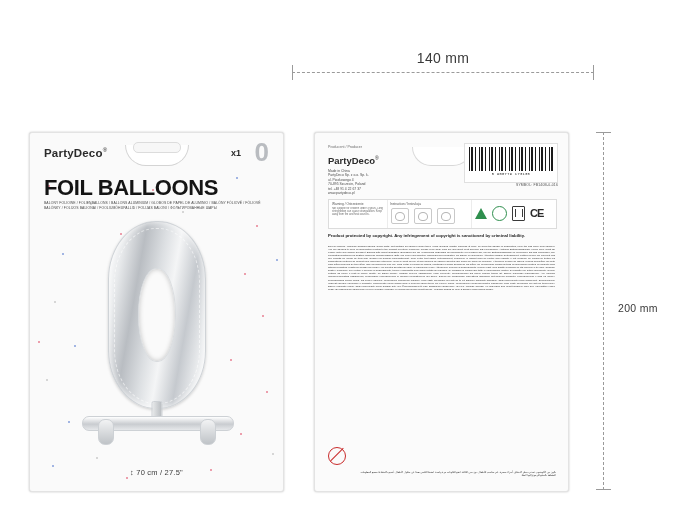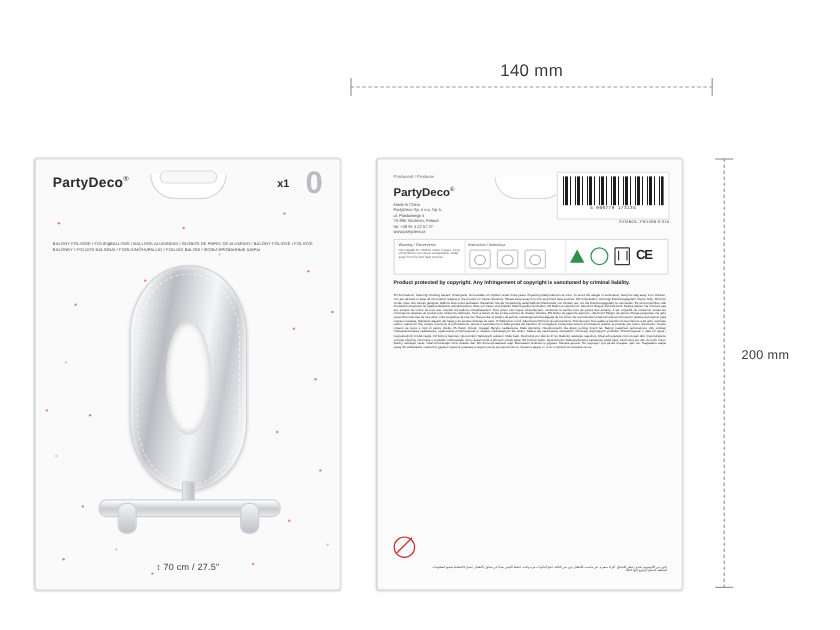--- a/index.html
+++ b/index.html
@@ -71,21 +71,21 @@
     left: 0;
     width: 15px;
     height: 0;
     border-top: 1px solid #9a9a9a;
   }
   .dim-right .tick-t { top: 0; }
   .dim-right .tick-b { top: 357px; }
   .dim-right .label {
     position: absolute;
     left: 22px;
-    top: 158px;
+    top: 170px;
     font-size: 10.5px;
     color: #3a3a3a;
     letter-spacing: .3px;
   }
 
   
   .pack {
     position: absolute;
     border-radius: 3px;
     box-shadow: 0 0 2px rgba(0,0,0,.25);
@@ -585,20 +585,21 @@
 
   <div class="hang-hole"></div>
 
   <div class="brand">
     <span>PartyDeco</span><sup>®</sup>
   </div>
 
   <div class="qty">x1</div>
   <div class="qty-num">0</div>
 
+  <div class="front-title">FOIL BALLOONS</div>
   <div class="front-sub">BALONY FOLIOWE / FOLIENBALLONS / BALLONS ALUMINIUM / GLOBOS DE PAPEL DE ALUMINIO / BALÓNY FÓLIOVÉ / FÓLIOVÉ BALÓNKY / FOLIJOS BALIONAI / FOOLIUMÕHUPALLID / FOLIJAS BALONI / ФОЛЬГИРОВАННЫЕ ШАРЫ</div>
 
   <div class="balloon-wrap">
     <div class="zero">
       <div class="seam"></div>
     </div>
     <div class="stand">
       <div class="post"></div>
       <div class="bar"></div>
       <div class="leg l"></div>

